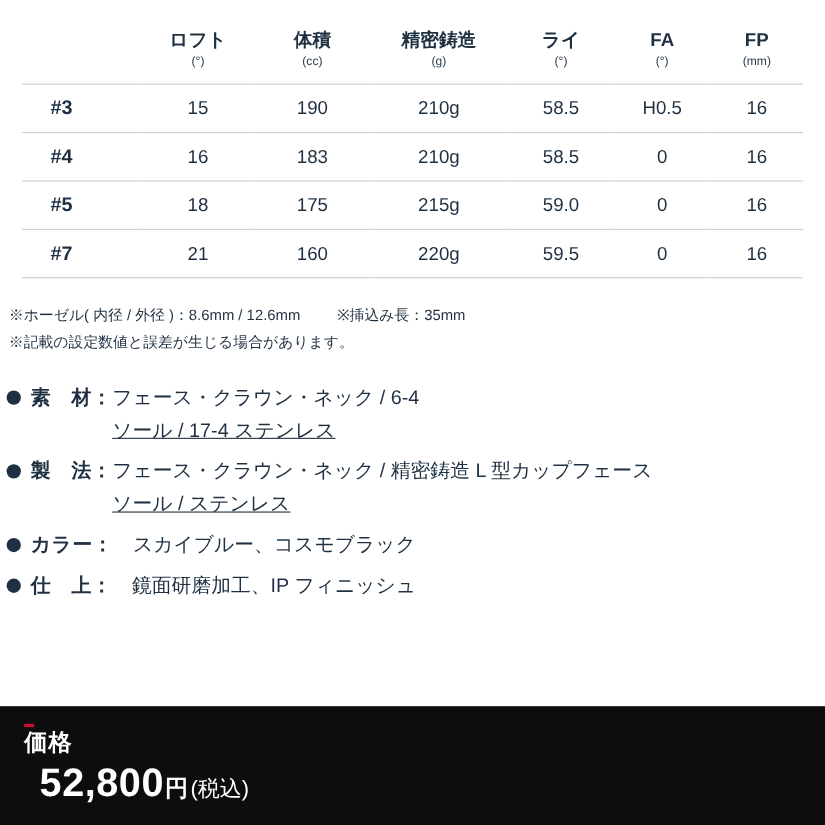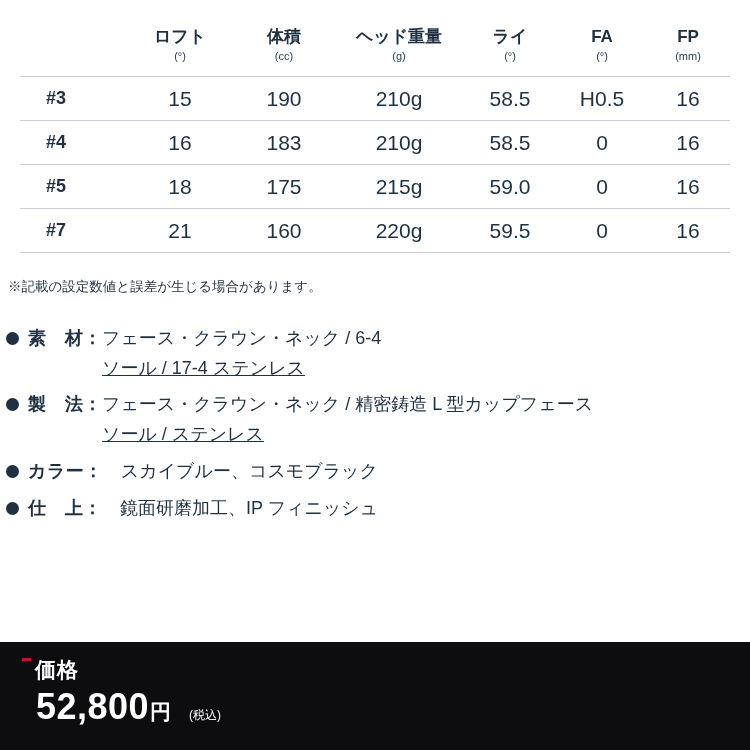--- a/index.html
+++ b/index.html
@@ -44,21 +44,21 @@
   }
   .spec-table thead th .unit {
     display: block;
     font-size: 11px;
     font-weight: normal;
     margin-top: 3px;
     color: #2a3b4d;
   }
   .spec-table tbody td {
     height: 43px;
-    font-size: 21px;
+    font-size: 17px;
   }
   .spec-table tbody td.model {
     font-weight: bold;
     text-align: left;
     padding-left: 26px;
     font-size: 18px;
   }
   col.c-model { width: 108px; }
   col.c-loft  { width: 104px; }
   col.c-vol   { width: 104px; }
@@ -128,20 +128,21 @@
     width: 750px;
     height: 122px;
     background: #0d0d0f;
     color: #ffffff;
     box-sizing: border-box;
     padding: 14px 0 0 22px;
   }
   .price-label-row {
     display: flex;
     align-items: flex-start;
+    flex-direction: column;
   }
   .price-dash {
     width: 9px;
     height: 3px;
     background: #c8102e;
     margin-right: 4px;
     margin-top: 2px;
   }
   .price-label {
     font-size: 21px;
@@ -158,22 +159,22 @@
     font-size: 36px;
     font-weight: bold;
     letter-spacing: 0.5px;
   }
   .price-yen {
     font-size: 21px;
     font-weight: bold;
     margin-left: 1px;
   }
   .price-tax {
-    font-size: 12px;
-    margin-left: 18px;
+    font-size: 20px;
+    margin-left: 2px;
   }
 </style>
 </head>
 <body>
 
 <div class="page">
 
   <table class="spec-table">
     <colgroup>
       <col class="c-model">
@@ -191,21 +192,21 @@
         </th>
         <th>
           <span>ロフト</span>
           <span class="unit">(°)</span>
         </th>
         <th>
           <span>体積</span>
           <span class="unit">(cc)</span>
         </th>
         <th>
-          <span>ヘッド重量</span>
+          <span>精密鋳造</span>
           <span class="unit">(g)</span>
         </th>
         <th>
           <span>ライ</span>
           <span class="unit">(°)</span>
         </th>
         <th>
           <span>FA</span>
           <span class="unit">(°)</span>
         </th>
@@ -249,20 +250,25 @@
         <td>160</td>
         <td>220g</td>
         <td>59.5</td>
         <td>0</td>
         <td>16</td>
       </tr>
     </tbody>
   </table>
 
   <div class="notes">
+    <div class="note-line">
+      <span>※ホーゼル( 内径 / 外径 )：8.6mm / 12.6mm</span>
+      <span class="gap"></span>
+      <span>※挿込み長：35mm</span>
+    </div>
     <div class="note-line">※記載の設定数値と誤差が生じる場合があります。</div>
   </div>
 
   <ul class="mat-list">
     <li class="mat-item">
       <span class="bullet"></span>
       <span class="mat-body">
         <span class="mat-label w-sozai">素　材：</span><span class="mat-value">フェース・クラウン・ネック / 6-4</span>
         <span class="mat-sub">ソール / 17-4 ステンレス</span>
       </span>

